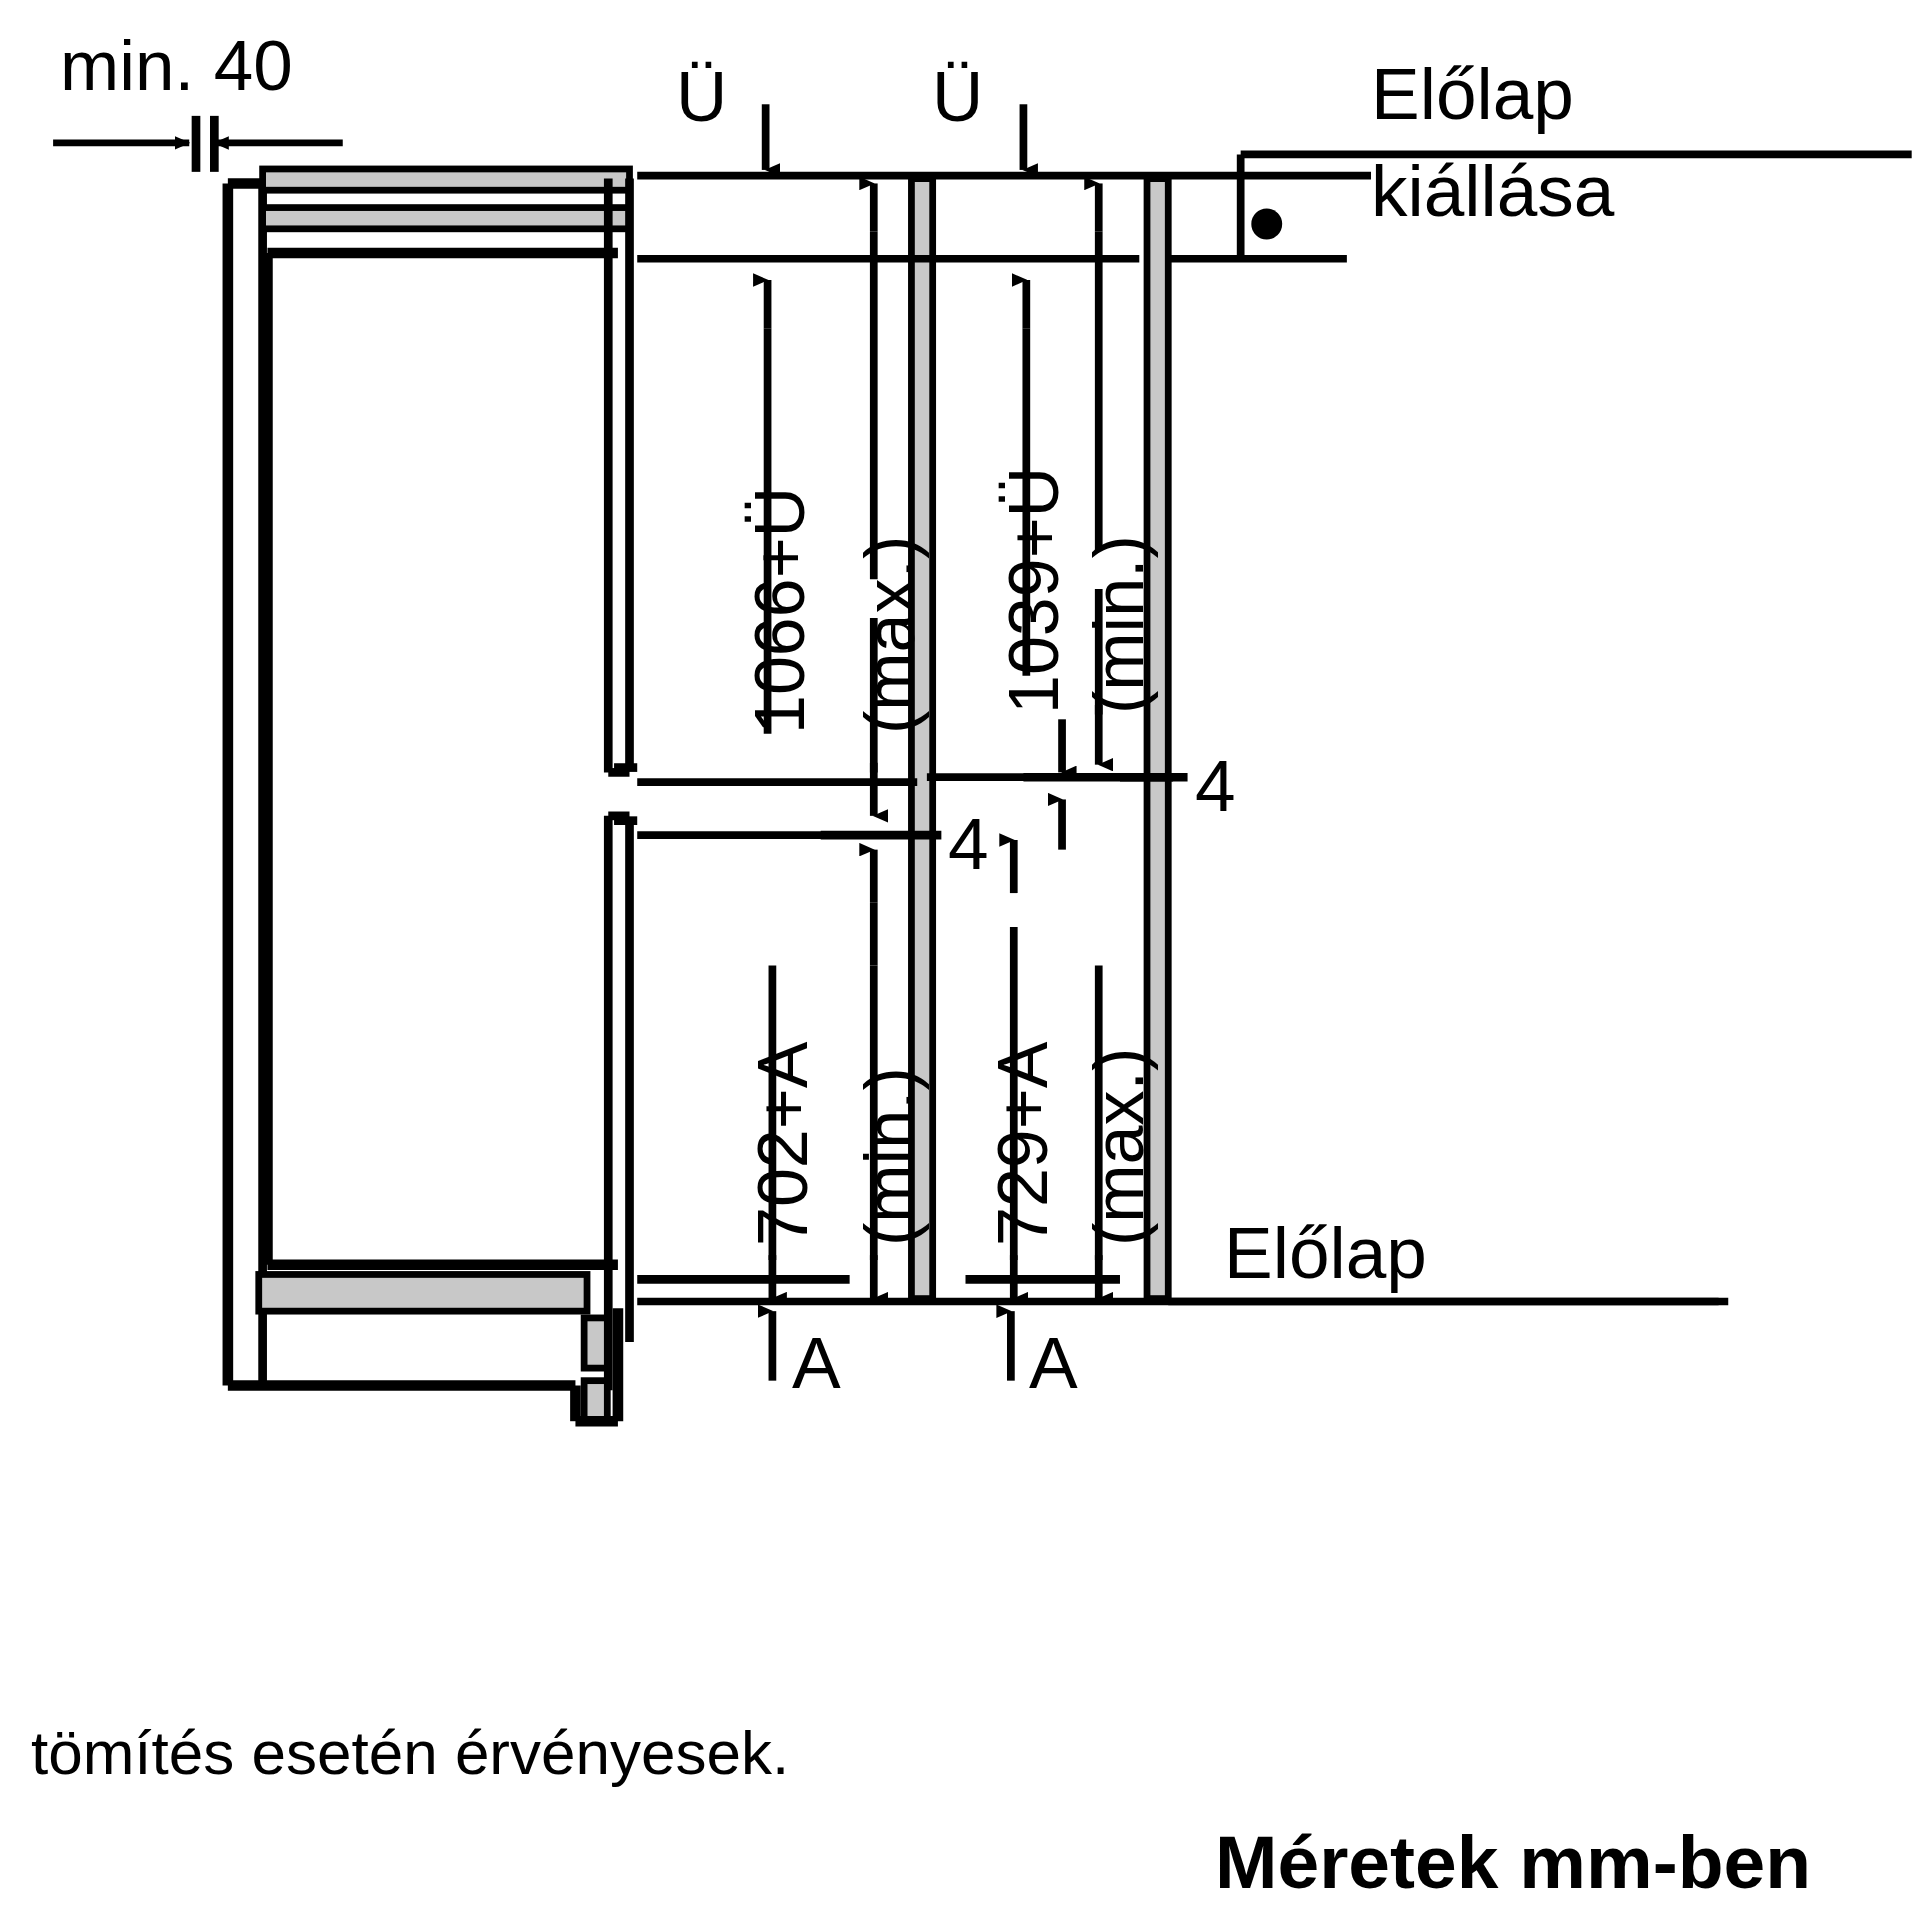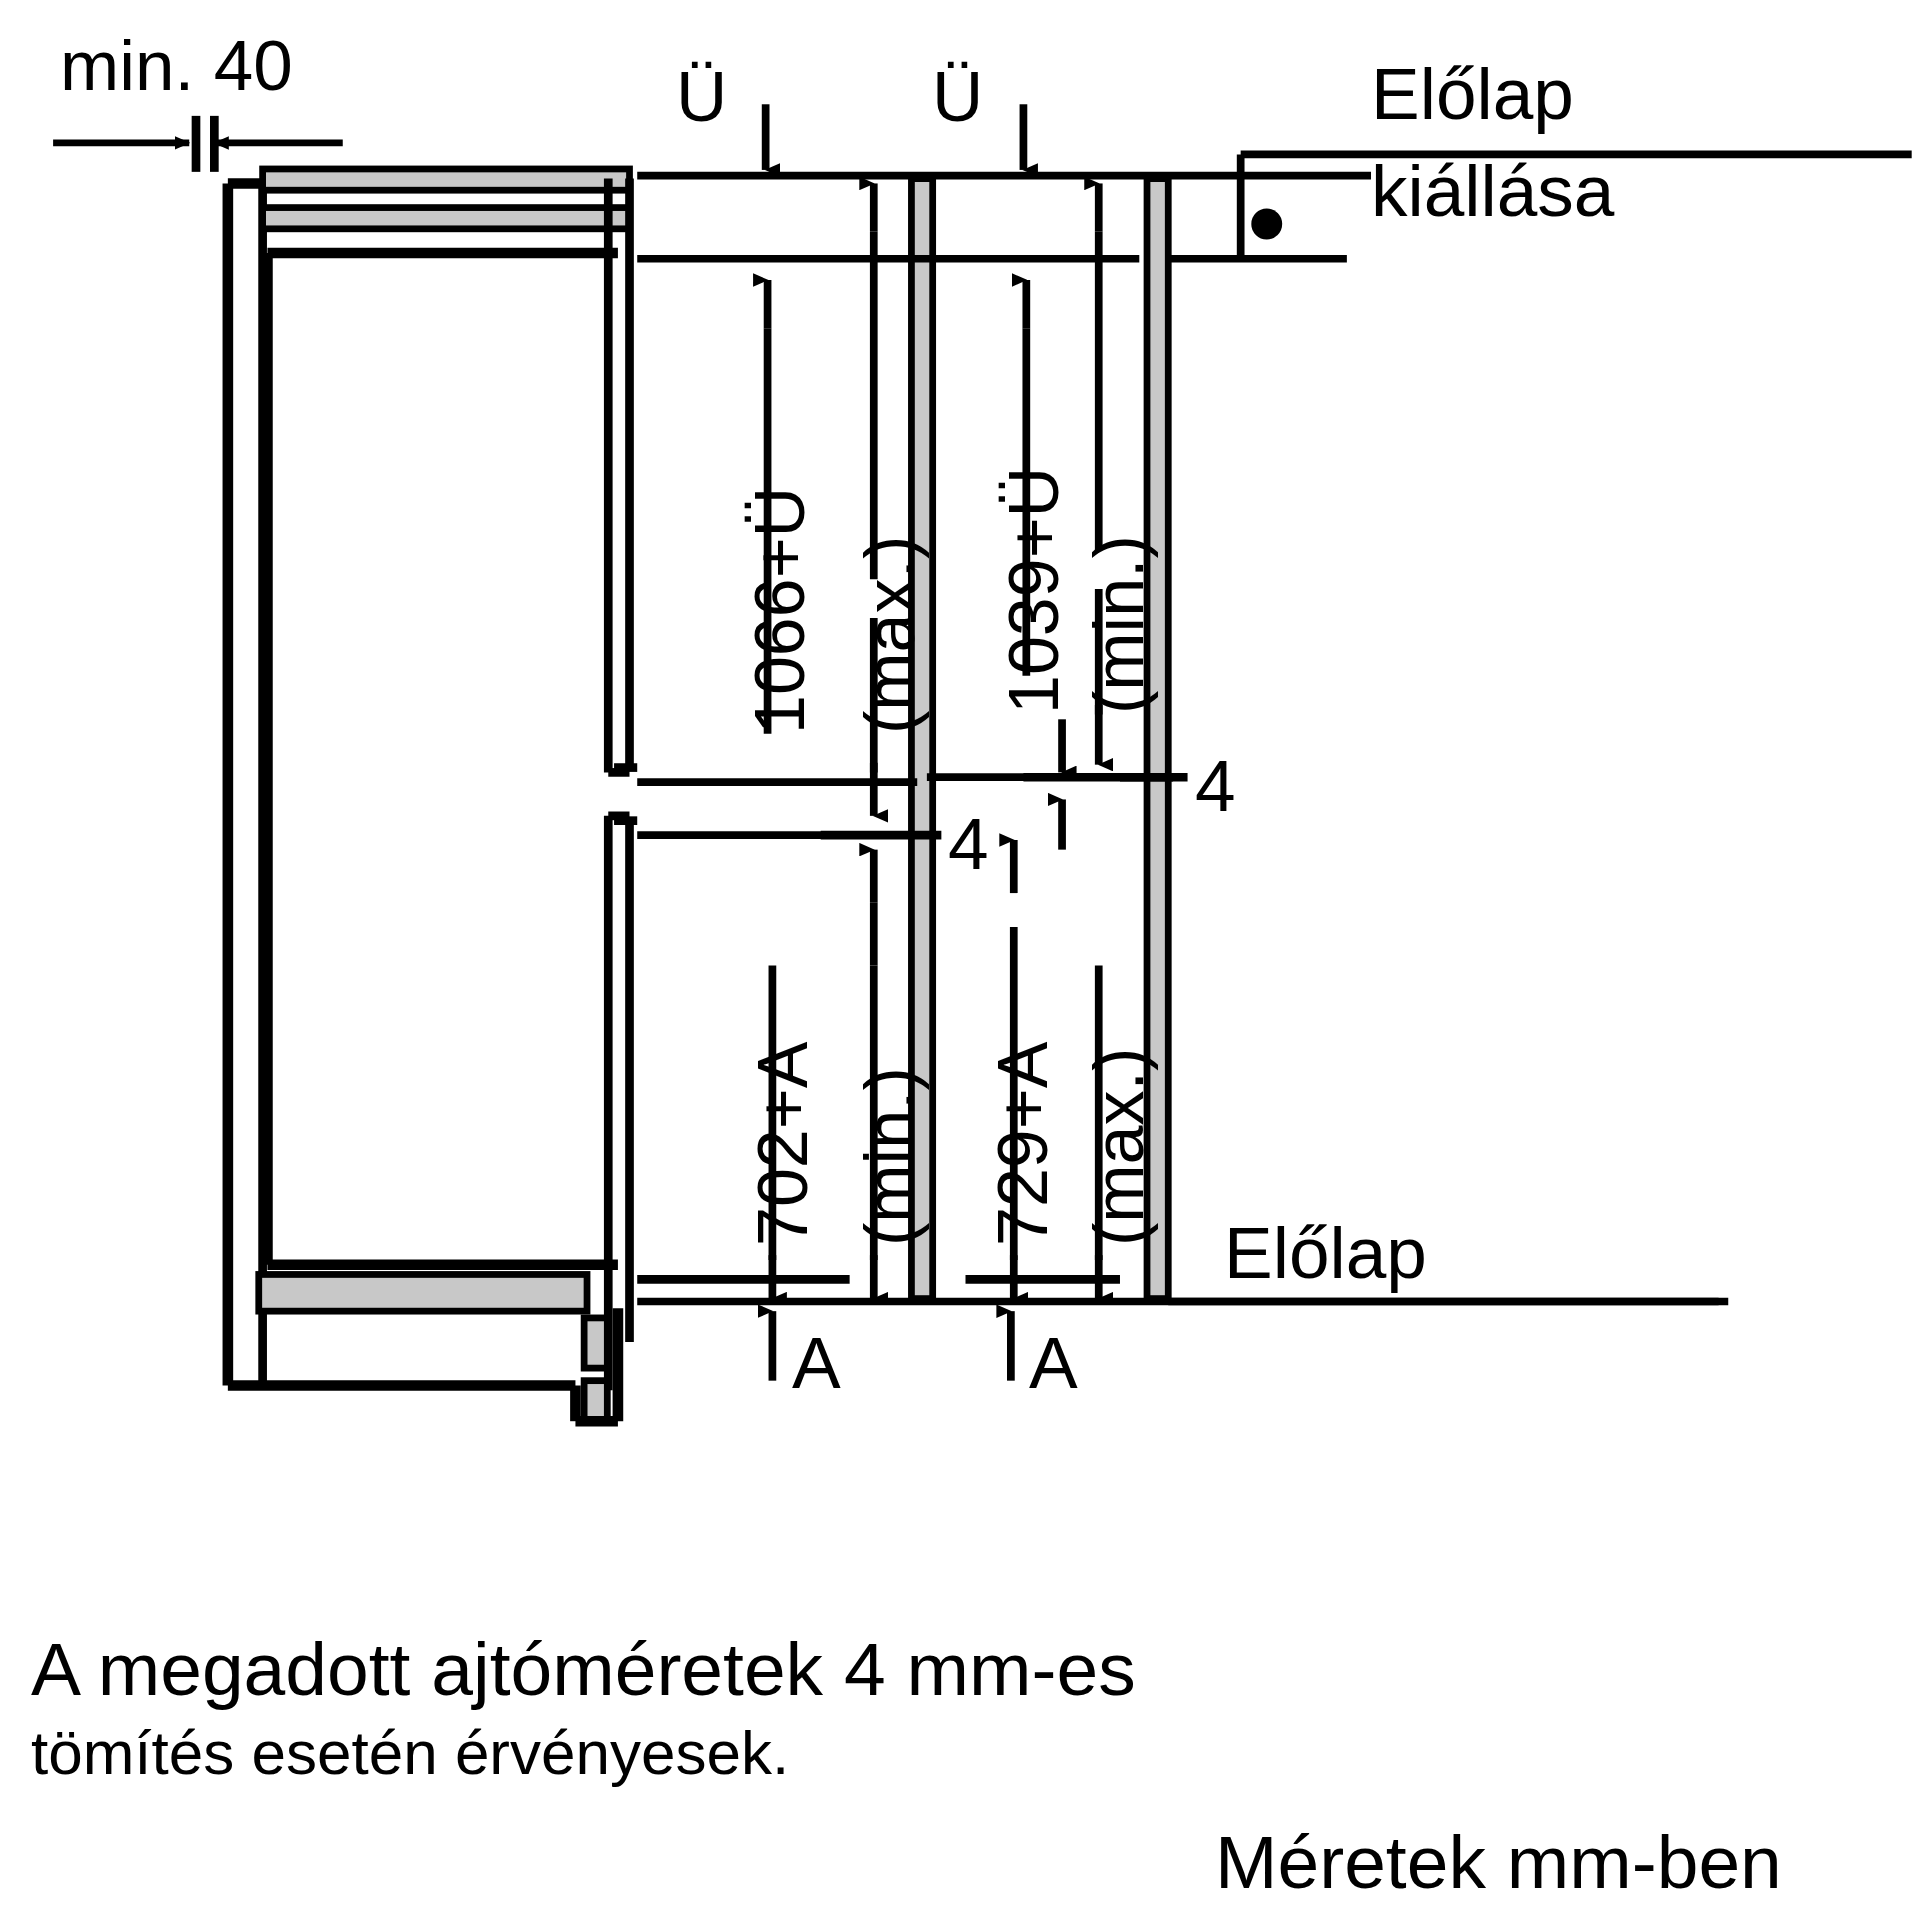--- a/index.html
+++ b/index.html
@@ -215,19 +215,18 @@
   <div class="vtxt" style="left:1079px; top:1246px; font-size:70px;">(max.)</div>
 
   <div class="txt" style="left:1195px; top:748px; font-size:73px;">4</div>
   <div class="txt" style="left:948px; top:806px; font-size:73px;">4</div>
 
   <div class="txt" style="left:792px; top:1325px; font-size:73px;">A</div>
   <div class="txt" style="left:1029px; top:1325px; font-size:73px;">A</div>
 
   <div class="txt" style="left:1224px; top:1215px; font-size:73px;">Előlap</div>
 
-  <div class="txt" style="left:31px; top:1630px; font-size:75px;">A megadott ajtóméretek 4 mm-es</div>
   <div class="txt" style="left:31px; top:1721px; font-size:62px;">tömítés esetén érvényesek.</div>
 
-  <div class="txt" style="left:1215px; top:1823px; font-size:75px;">Méretek mm-ben</div>
+  <div class="txt" style="left:1215px; top:1823px; font-size:75px;font-weight:bold;">Méretek mm-ben</div>
 
 </div>
 
 
 </body></html>

